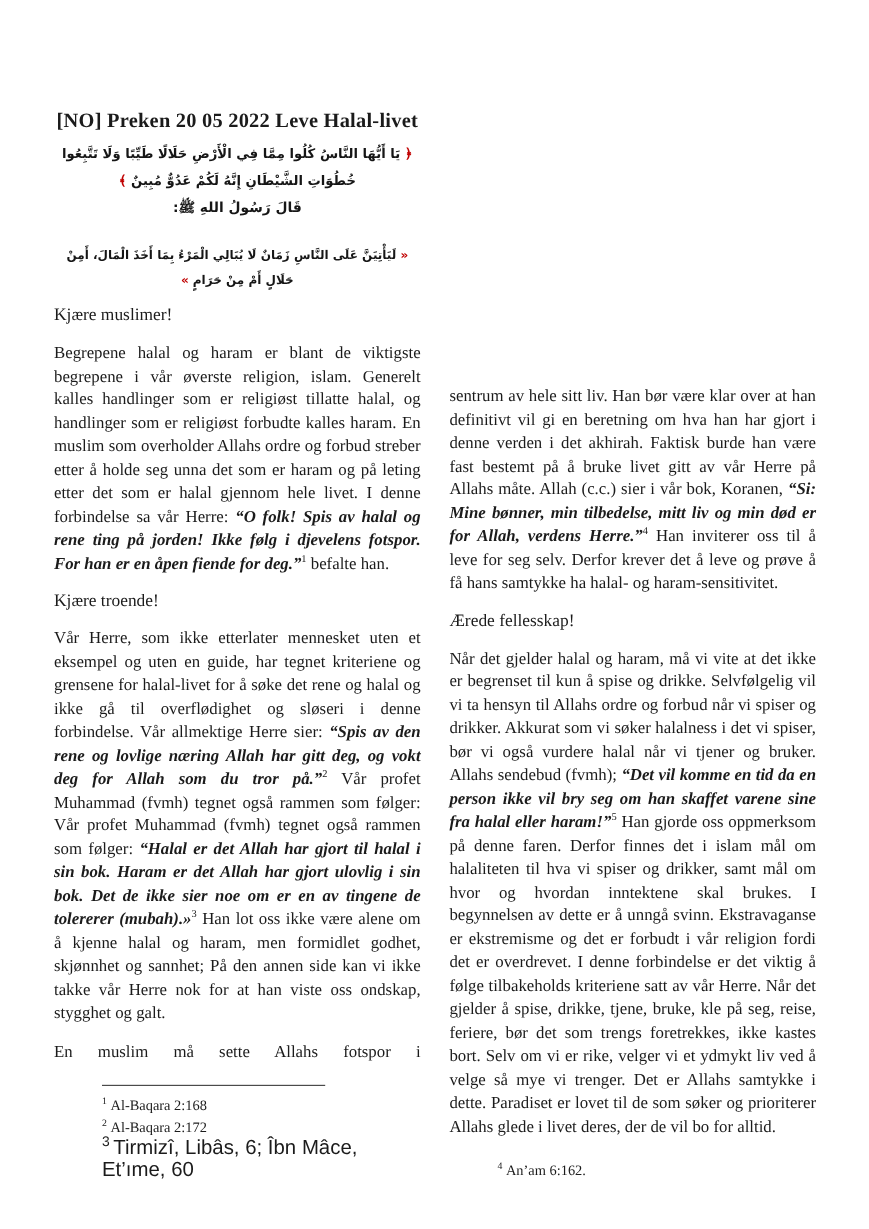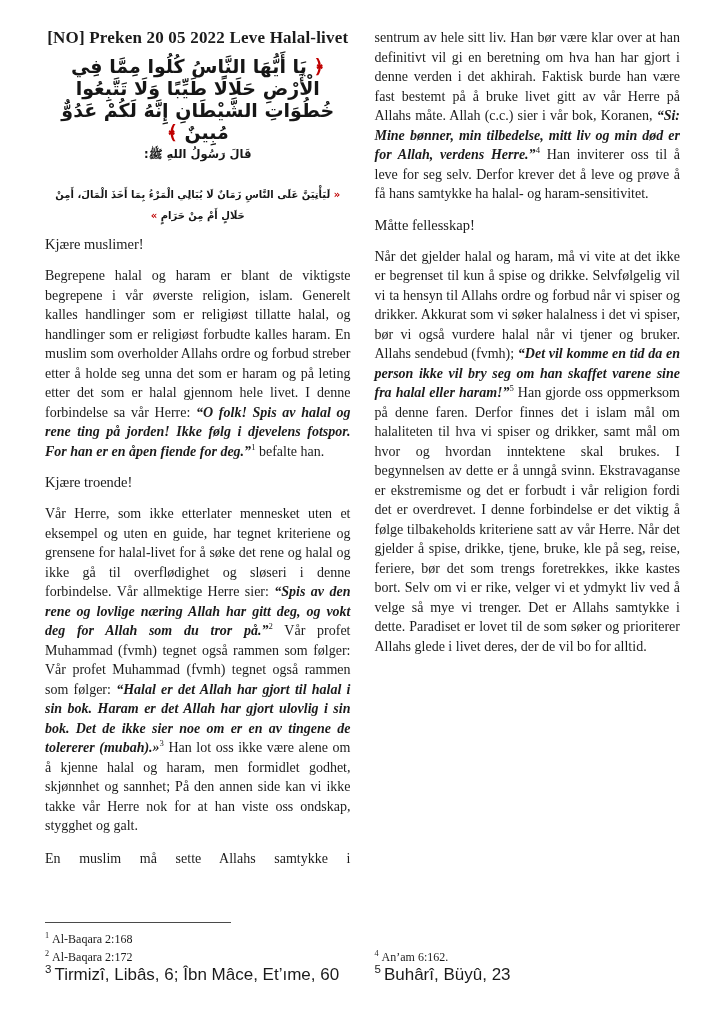--- a/index.html
+++ b/index.html
@@ -13,20 +13,21 @@
     width: 724px;
     height: 1024px;
     box-sizing: border-box;
     background: #ffffff;
     display: flex;
     gap: 24px;
     padding: 28px 44px 40px 45px;
     font-family: "Liberation Serif", "DejaVu Serif", serif;
     color: #1b1b1b;
     overflow: hidden;
+    align-items: flex-end;
   }
   .col {
     flex: 1 1 0;
     min-width: 0;
     display: flex;
     flex-direction: column;
   }
   .doc-title {
     font-size: 17px;
     font-weight: bold;
@@ -34,21 +35,21 @@
     margin: 0 0 7px 0;
     letter-spacing: 0.2px;
   }
   .arabic {
     direction: rtl;
     text-align: center;
     font-family: "DejaVu Sans", sans-serif;
     font-weight: bold;
     color: #161616;
   }
-  .ayah     { font-size: 19px; line-height: 22px; margin: 0 0 2px 0; }
+  .ayah     { font-size: 11px; line-height: 22px; margin: 0 0 2px 0; }
   .narrator { font-size: 11.5px; line-height: 18px; margin: 0 0 21px 0; }
   .hadith   { font-size: 10px; line-height: 21px; margin: 0 0 10px 0; }
   .heading {
     font-size: 14.5px;
     font-weight: normal;
     margin: 0 0 13px 0;
   }
   .para {
     font-size: 14px;
     line-height: 19.5px;
@@ -59,20 +60,21 @@
   .sg-n  { }
   .sg-bi { font-weight: bold; font-style: italic; }
   .sg-sup {
     font-size: 0.62em;
     vertical-align: super;
     line-height: 0;
   }
   .footnotes {
     margin-top: auto;
     padding-top: 4px;
+    margin-left: 40px;
   }
   .fn-rule {
     width: 186px;
     border: 0;
     border-top: 1px solid #4a4a4a;
     margin: 0 0 7px 0;
   }
   .fn {
     font-size: 12px;
     line-height: 18px;
@@ -113,48 +115,45 @@
 
     <h2 class="heading">Kjære muslimer!</h2>
 
     <p class="para"><span class="sg-n">Begrepene halal og haram er blant de viktigste begrepene i vår øverste religion, islam. Generelt kalles handlinger som er religiøst tillatte halal, og handlinger som er religiøst forbudte kalles haram. En muslim som overholder Allahs ordre og forbud streber etter å holde seg unna det som er haram og på leting etter det som er halal gjennom hele livet. I denne forbindelse sa vår Herre: </span><span class="sg-bi">“O folk! Spis av halal og rene ting på jorden! Ikke følg i djevelens fotspor. For han er en åpen fiende for deg.”</span><span class="sg-sup">1</span><span class="sg-n"> befalte han.</span></p>
 
     <h2 class="heading">Kjære troende!</h2>
 
     <p class="para"><span class="sg-n">Vår Herre, som ikke etterlater mennesket uten et eksempel og uten en guide, har tegnet kriteriene og grensene for halal-livet for å søke det rene og halal og ikke gå til overflødighet og sløseri i denne forbindelse. Vår allmektige Herre sier: </span><span class="sg-bi">“Spis av den rene og lovlige næring Allah har gitt deg, og vokt deg for Allah som du tror på.”</span><span class="sg-sup">2</span><span class="sg-n"> Vår profet Muhammad (fvmh) tegnet også rammen som følger: Vår profet Muhammad (fvmh) tegnet også rammen som følger: </span><span class="sg-bi">“Halal er det Allah har gjort til halal i sin bok. Haram er det Allah har gjort ulovlig i sin bok. Det de ikke sier noe om er en av tingene de tolererer (mubah).»</span><span class="sg-sup">3</span><span class="sg-n"> Han lot oss ikke være alene om å kjenne halal og haram, men formidlet godhet, skjønnhet og sannhet; På den annen side kan vi ikke takke vår Herre nok for at han viste oss ondskap, stygghet og galt.</span></p>
 
 
-    <p class="para stretch-last"><span class="sg-n">En muslim må sette Allahs samtykke i</span></p>
+    <p class="para stretch-last"><span class="sg-n">En muslim må sette Allahs fotspor i</span></p>
 
     <div class="footnotes">
       <hr class="fn-rule">
       <div class="fn serif">
         <span class="fn-marker">1</span><span>Al-Baqara 2:168</span>
       </div>
       <div class="fn serif">
         <span class="fn-marker">2</span><span>Al-Baqara 2:172</span>
       </div>
       <div class="fn sans">
         <span class="fn-marker">3</span><span>Tirmizî, Libâs, 6; Îbn Mâce, Et’ıme, 60</span>
       </div>
     </div>
   </div>
 
   <div class="col">
 
     <p class="para"><span class="sg-n">sentrum av hele sitt liv. Han bør være klar over at han definitivt vil gi en beretning om hva han har gjort i denne verden i det akhirah. Faktisk burde han være fast bestemt på å bruke livet gitt av vår Herre på Allahs måte. Allah (c.c.) sier i vår bok, Koranen, </span><span class="sg-bi">“Si: Mine bønner, min tilbedelse, mitt liv og min død er for Allah, verdens Herre.”</span><span class="sg-sup">4</span><span class="sg-n"> Han inviterer oss til å leve for seg selv. Derfor krever det å leve og prøve å få hans samtykke ha halal- og haram-sensitivitet.</span></p>
 
-    <h2 class="heading">Måtte fellesskap!</h2>
+    <h2 class="heading">Ærede fellesskap!</h2>
 
     <p class="para"><span class="sg-n">Når det gjelder halal og haram, må vi vite at det ikke er begrenset til kun å spise og drikke. Selvfølgelig vil vi ta hensyn til Allahs ordre og forbud når vi spiser og drikker. Akkurat som vi søker halalness i det vi spiser, bør vi også vurdere halal når vi tjener og bruker. Allahs sendebud (fvmh); </span><span class="sg-bi">“Det vil komme en tid da en person ikke vil bry seg om han skaffet varene sine fra halal eller haram!”</span><span class="sg-sup">5</span><span class="sg-n"> Han gjorde oss oppmerksom på denne faren. Derfor finnes det i islam mål om halaliteten til hva vi spiser og drikker, samt mål om hvor og hvordan inntektene skal brukes. I begynnelsen av dette er å unngå svinn. Ekstravaganse er ekstremisme og det er forbudt i vår religion fordi det er overdrevet. I denne forbindelse er det viktig å følge tilbakeholds kriteriene satt av vår Herre. Når det gjelder å spise, drikke, tjene, bruke, kle på seg, reise, feriere, bør det som trengs foretrekkes, ikke kastes bort. Selv om vi er rike, velger vi et ydmykt liv ved å velge så mye vi trenger. Det er Allahs samtykke i dette. Paradiset er lovet til de som søker og prioriterer Allahs glede i livet deres, der de vil bo for alltid.</span></p>
 
 
     <div class="footnotes">
       <div class="fn serif">
         <span class="fn-marker">4</span><span>An’am 6:162.</span>
       </div>
-      <div class="fn sans">
-        <span class="fn-marker">5</span><span>Buhârî, Büyû, 23</span>
-      </div>
     </div>
   </div>
 
 </div>
 
 </body></html>

